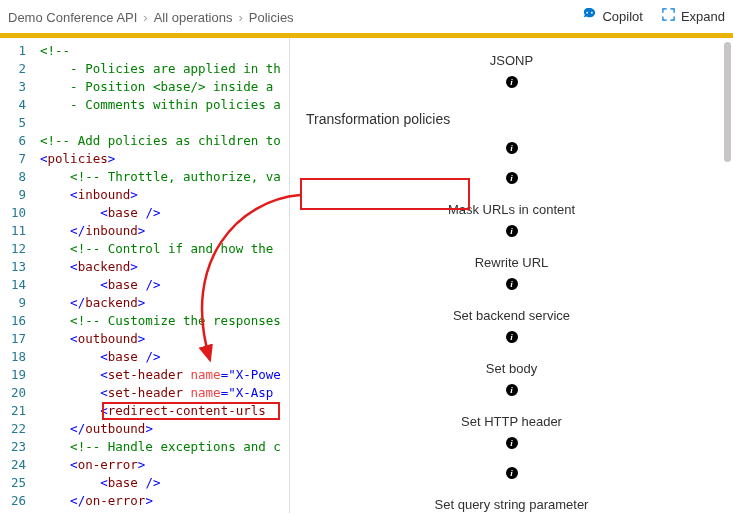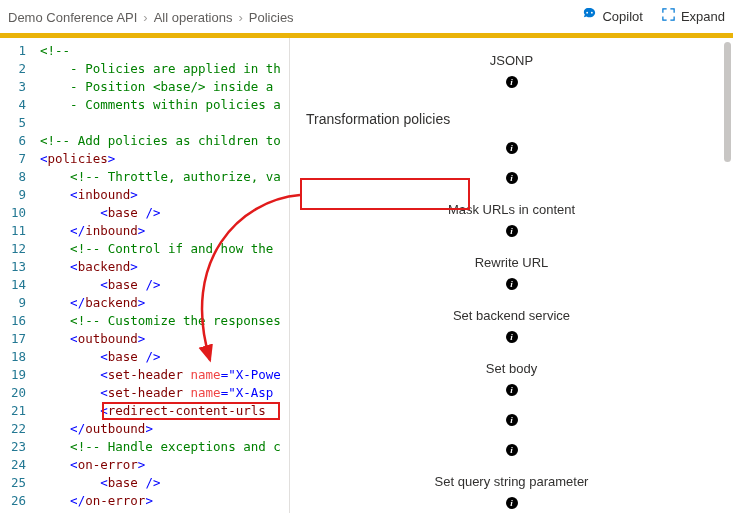--- a/index.html
+++ b/index.html
@@ -222,20 +222,21 @@
         </div>
         <div class="panel-item">
           <span>Set backend service</span>
           <span class="info-icon">i</span>
         </div>
         <div class="panel-item">
           <span>Set body</span>
           <span class="info-icon">i</span>
         </div>
         <div class="panel-item">
+          <span>Set HTTP header</span>
           <span class="info-icon">i</span>
         </div>
         <div class="panel-item">
           <span class="info-icon">i</span>
         </div>
         <div class="panel-item">
           <span>Set query string parameter</span>
           <span class="info-icon">i</span>
         </div>
         <div class="panel-item">

